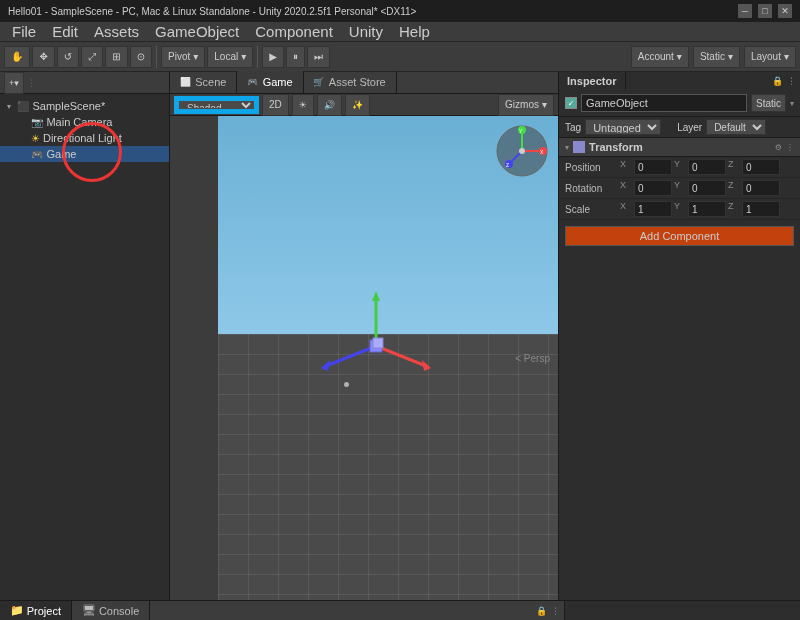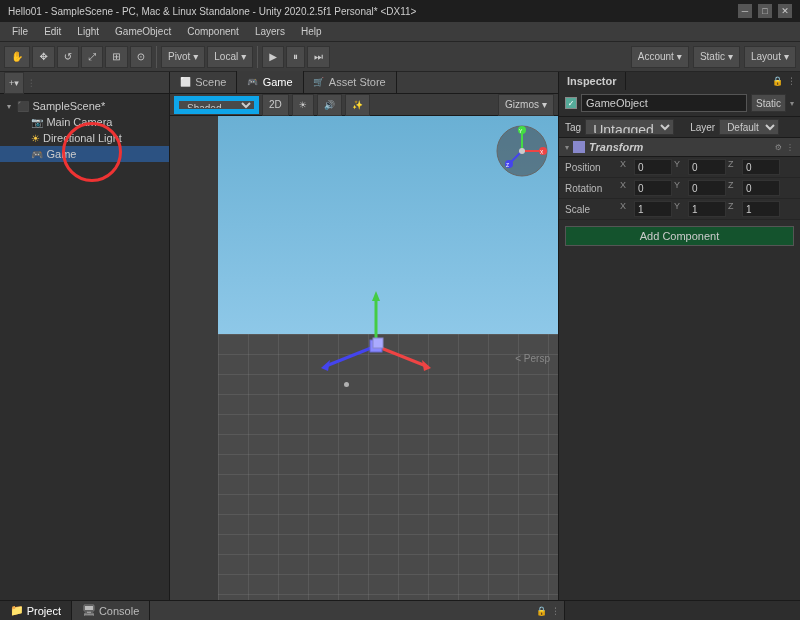--- a/index.html
+++ b/index.html
@@ -6,21 +6,21 @@
     body { width: 800px; height: 620px; background: #3c3c3c; font-family: 'Segoe UI', Arial, sans-serif; font-size: 11px; color: #ccc; overflow: hidden; }
 
     
     .title-bar { background: #1e1e1e; height: 22px; display: flex; align-items: center; padding: 0 8px; justify-content: space-between; }
     .title-bar-title { color: #ccc; font-size: 10px; }
     .title-bar-controls { display: flex; gap: 6px; }
     .title-btn { width: 14px; height: 14px; border: none; background: #555; color: #ccc; font-size: 9px; cursor: pointer; display: flex; align-items: center; justify-content: center; }
 
     
     .menu-bar { background: #3c3c3c; height: 20px; display: flex; align-items: center; padding: 0 4px; border-bottom: 1px solid #252525; }
-    .menu-item { padding: 2px 8px; color: #ccc; font-size: 10px; cursor: pointer; }
+    .menu-item { padding: 2px 8px; color: #ccc; font-size: 15px; cursor: pointer; }
 
     
     .toolbar { background: #3c3c3c; height: 30px; display: flex; align-items: center; padding: 0 4px; gap: 2px; border-bottom: 1px solid #252525; }
     .tool-btn { background: #4a4a4a; border: 1px solid #333; color: #ccc; padding: 2px 6px; height: 22px; cursor: pointer; font-size: 10px; display: flex; align-items: center; gap: 2px; }
     .tool-sep { width: 1px; height: 22px; background: #555; margin: 0 2px; }
     .tool-dropdown { background: #4a4a4a; border: 1px solid #333; color: #ccc; padding: 2px 6px; height: 22px; cursor: pointer; font-size: 10px; display: flex; align-items: center; gap: 3px; }
     .toolbar-right { margin-left: auto; display: flex; gap: 4px; align-items: center; }
 
     
     .main-layout { display: flex; height: calc(620px - 22px - 20px - 30px - 20px); }
@@ -54,34 +54,34 @@
 
     
     .inspector-panel { width: 242px; background: #2d2d2d; border-left: 1px solid #1a1a1a; display: flex; flex-direction: column; }
     .inspector-content { flex: 1; overflow-y: auto; }
     .inspector-header-row { display: flex; align-items: center; padding: 4px 6px; gap: 4px; border-bottom: 1px solid #1a1a1a; }
     .checkbox-on { width: 12px; height: 12px; border: 1px solid #888; background: #5a9; display: inline-flex; align-items: center; justify-content: center; font-size: 8px; color: #fff; }
     .go-name-field { background: #1e1e1e; border: 1px solid #555; color: #ccc; padding: 1px 4px; font-size: 11px; flex: 1; height: 18px; }
     .static-btn { background: #4a4a4a; border: 1px solid #333; color: #ccc; font-size: 10px; padding: 1px 4px; height: 18px; cursor: pointer; }
 
     .tag-layer-row { display: flex; align-items: center; padding: 2px 6px; gap: 4px; border-bottom: 1px solid #1a1a1a; font-size: 10px; }
-    .tag-select { background: #4a4a4a; border: 1px solid #333; color: #ccc; font-size: 14px; padding: 1px 3px; height: 16px; }
+    .tag-select { background: #4a4a4a; border: 1px solid #333; color: #ccc; font-size: 11px; padding: 1px 3px; height: 16px; }
     .layer-select { background: #4a4a4a; border: 1px solid #333; color: #ccc; font-size: 10px; padding: 1px 3px; height: 16px; }
 
     .component-header { background: #3c3c3c; padding: 3px 6px; display: flex; align-items: center; gap: 4px; border-bottom: 1px solid #1a1a1a; cursor: pointer; }
-    .component-name { font-size: 11px; font-weight: bold; color: #ccc; flex: 1; font-style: italic; }
+    .component-name { font-size: 11px; font-weight: bold; color: #ccc; flex: 1; }
     .component-icon { width: 12px; height: 12px; background: #888; display: inline-block; }
 
     .transform-row { display: flex; align-items: center; padding: 2px 6px; border-bottom: 1px solid #252525; }
     .transform-label { width: 55px; font-size: 10px; color: #bbb; }
     .transform-field-group { display: flex; gap: 2px; }
     .transform-axis { font-size: 9px; color: #888; width: 12px; }
     .transform-input { background: #1e1e1e; border: 1px solid #333; color: #ccc; width: 38px; height: 16px; font-size: 10px; padding: 1px 3px; }
 
-    .add-component-btn { margin: 6px; background: #14532d; border: 1px solid #555; color: #ccc; width: calc(100% - 12px); padding: 3px; cursor: pointer; font-size: 11px; }
+    .add-component-btn { margin: 6px; background: #c2410c; border: 1px solid #555; color: #ccc; width: calc(100% - 12px); padding: 3px; cursor: pointer; font-size: 11px; }
 
     
     .bottom-area { height: 185px; display: flex; border-top: 1px solid #1a1a1a; }
     .project-panel { width: 565px; background: #2d2d2d; border-right: 1px solid #1a1a1a; display: flex; flex-direction: column; }
     .project-tabs { display: flex; background: #3c3c3c; border-bottom: 1px solid #1a1a1a; }
     .proj-tab { padding: 3px 10px; font-size: 11px; cursor: pointer; color: #bbb; border-right: 1px solid #1a1a1a; display: flex; align-items: center; gap: 3px; }
     .proj-tab.active { background: #2d2d2d; color: #fff; }
 
     
     .red-circle { position: absolute; top: 28px; left: 62px; width: 60px; height: 60px; border-radius: 50%; border: 3px solid #e33; pointer-events: none; }
@@ -116,24 +116,24 @@
   <div class="title-bar-controls">
     <button class="title-btn">─</button>
     <button class="title-btn">□</button>
     <button class="title-btn">✕</button>
   </div>
 </div>
 
 <div class="menu-bar">
   <span class="menu-item">File</span>
   <span class="menu-item">Edit</span>
-  <span class="menu-item">Light</span>
+  <span class="menu-item">Assets</span>
   <span class="menu-item">GameObject</span>
   <span class="menu-item">Component</span>
-  <span class="menu-item">Layers</span>
+  <span class="menu-item">Unity</span>
   <span class="menu-item">Help</span>
 </div>
 
 <div class="toolbar">
   <button class="tool-btn">✋</button>
   <button class="tool-btn">✥</button>
   <button class="tool-btn">↺</button>
   <button class="tool-btn">⤢</button>
   <button class="tool-btn">⊞</button>
   <button class="tool-btn">⊙</button>

